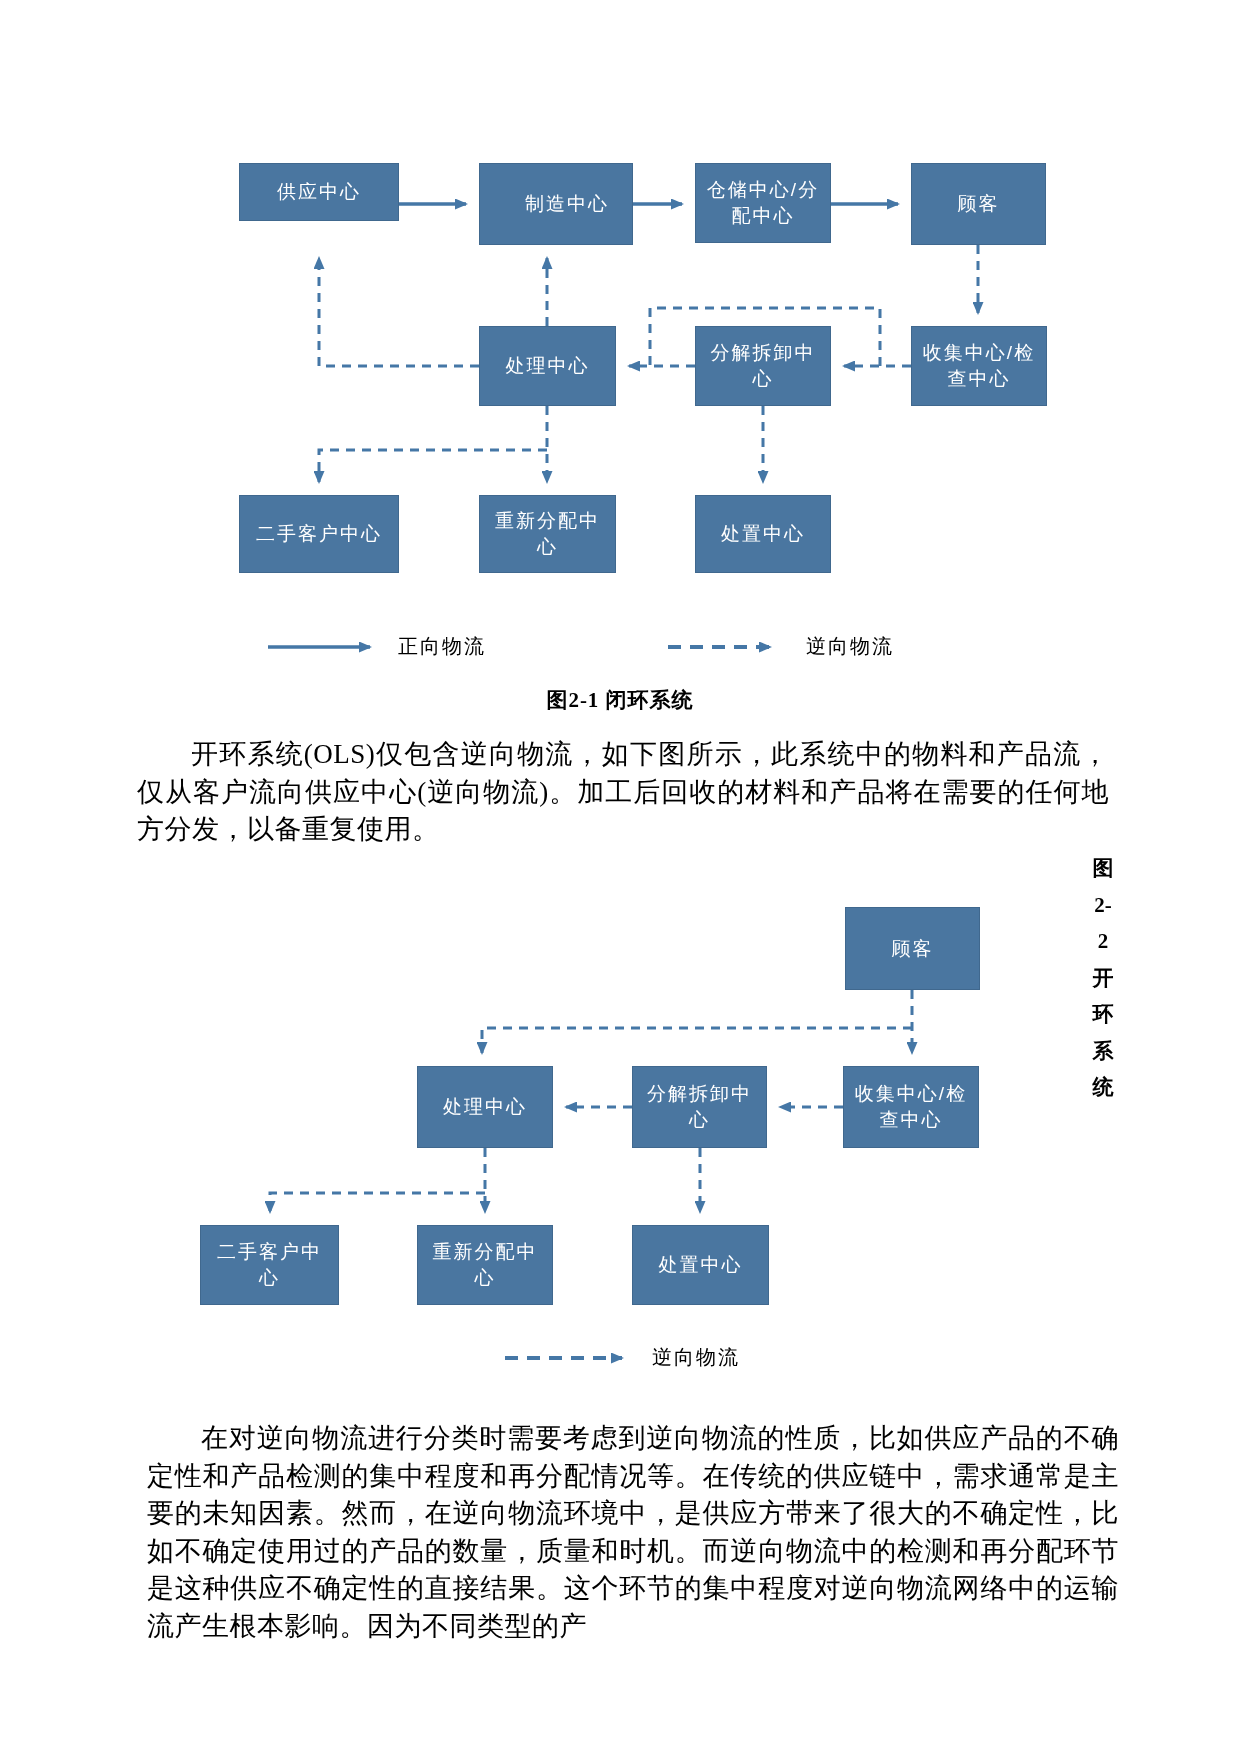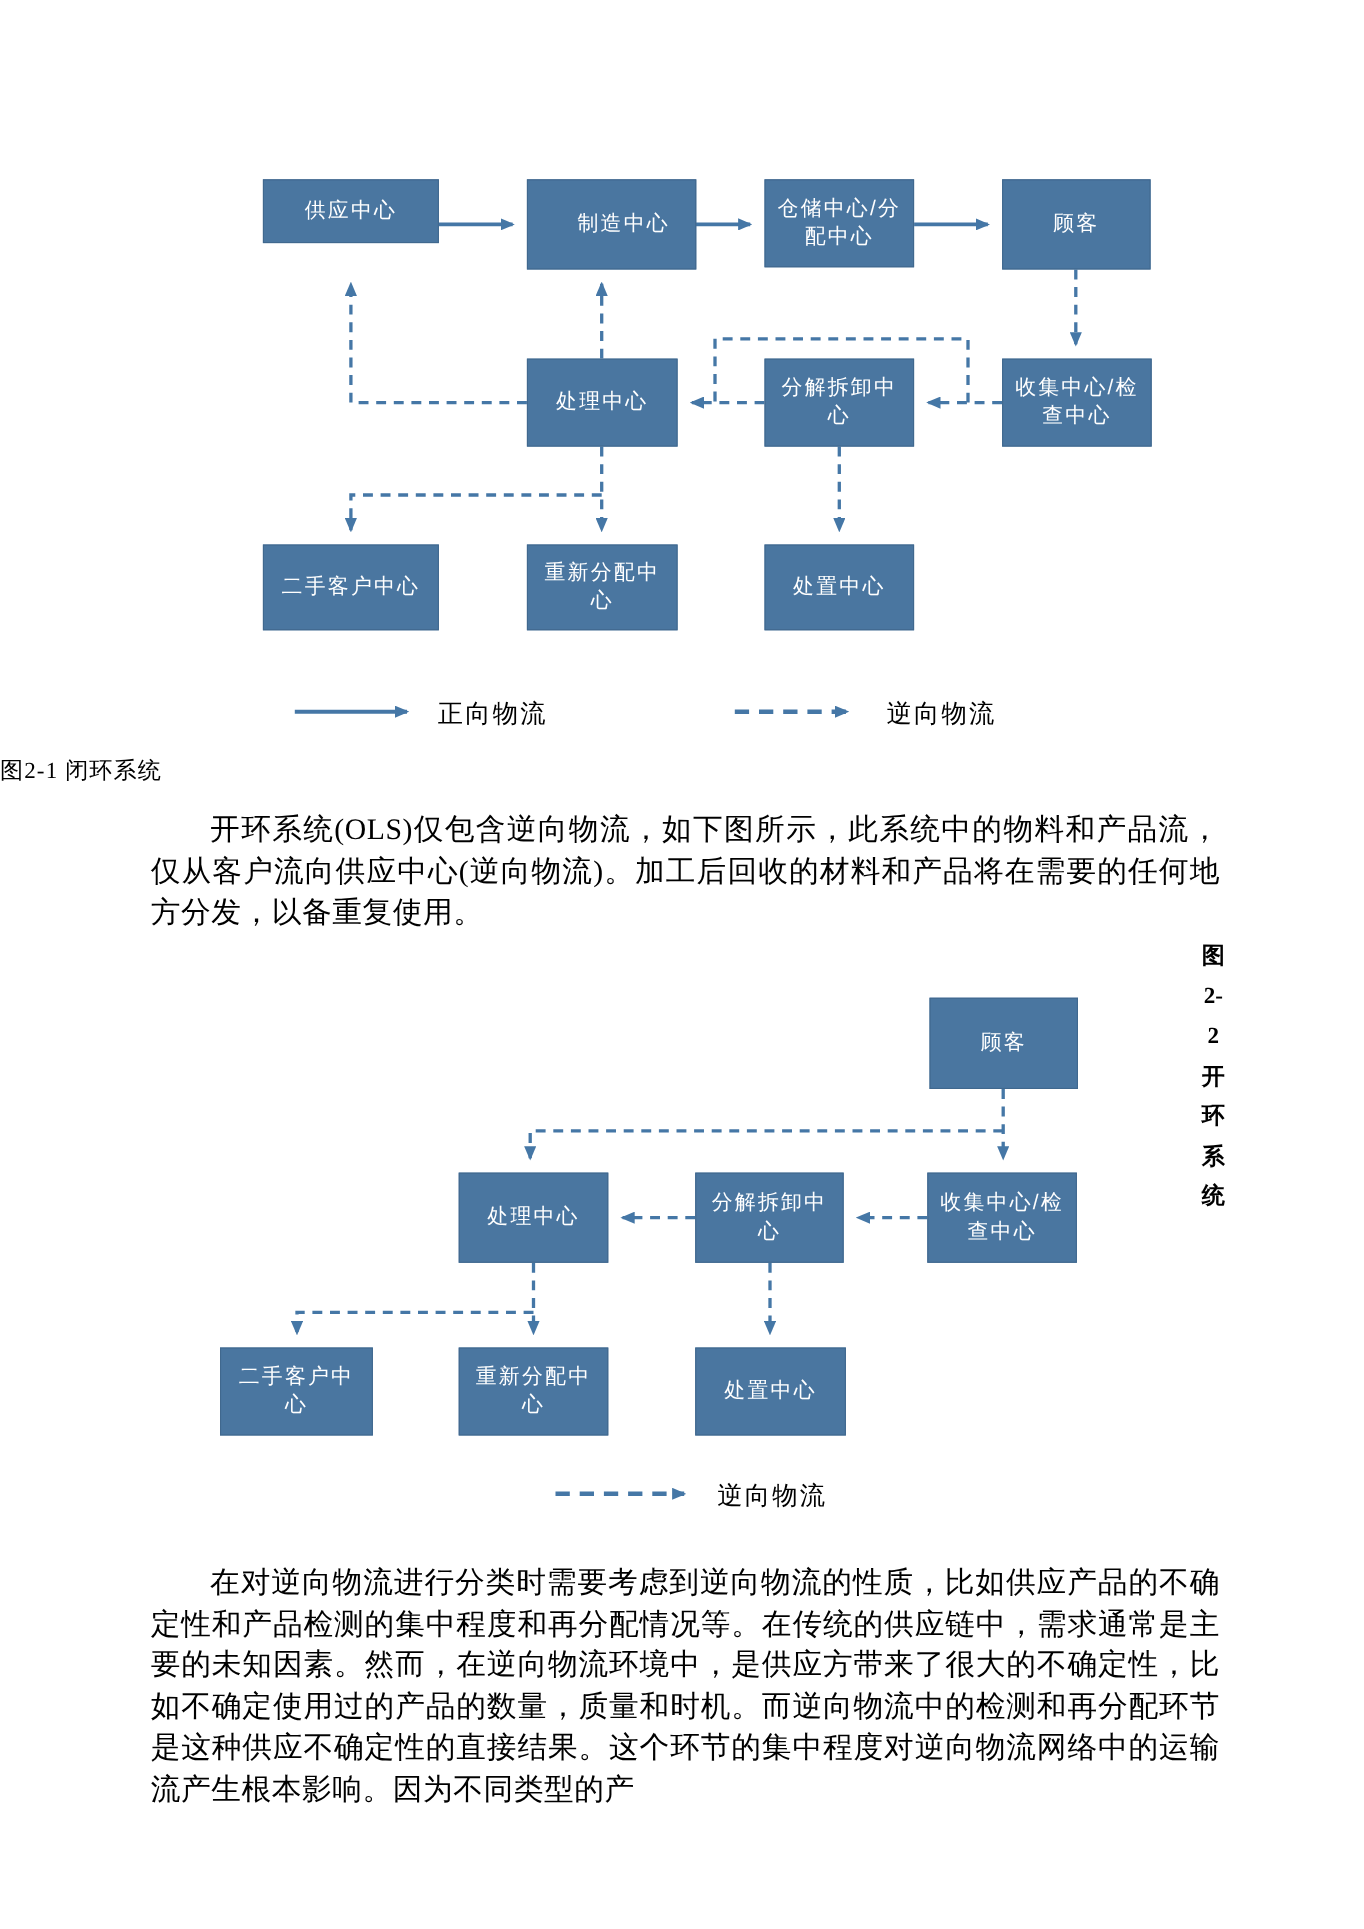--- a/index.html
+++ b/index.html
@@ -9,26 +9,26 @@
   }
   .flow-node{
     position:absolute;display:flex;align-items:center;justify-content:center;
     background:var(--node-fill,#4A76A0);border:1px solid var(--node-border,#40688E);
     color:#ffffff;font-family:"Liberation Sans", sans-serif;
     font-size:19px;letter-spacing:2px;text-align:center;line-height:1.35;
     box-sizing:border-box;padding:3px 6px;
   }
   #connector-svg{position:absolute;left:0;top:0;pointer-events:none;}
   .caption{
-    position:absolute;left:0;width:100%;text-align:left;
-    font-size:21px;font-weight:normal;color:#000;
+    position:absolute;left:0;width:100%;text-align:center;
+    font-size:21px;font-weight:bold;color:#000;
     font-family:"Liberation Serif", serif;letter-spacing:1px;
   }
   .legend-label{
-    position:absolute;font-size:23px;color:#000;letter-spacing:2px;
+    position:absolute;font-size:20px;color:#000;letter-spacing:2px;
     font-family:"Liberation Serif", serif;
   }
   .body-paragraph{
     position:absolute;left:137px;width:972px;
     font-size:27px;line-height:37.5px;color:#000;
     text-align:justify;text-indent:2em;letter-spacing:0.5px;
     font-family:"Liberation Serif", serif;
   }
   .vertical-caption{
     position:absolute;left:1084px;top:850px;width:38px;
@@ -122,16 +122,16 @@
       <div>2-</div>
       <div>2</div>
       <div>开</div>
       <div>环</div>
       <div>系</div>
       <div>统</div>
     </div>
 
   <div class="legend-label" style="left:652px;top:1344px;">逆向物流</div>
 
-  <div class="body-paragraph" style="top:1420px;">在对逆向物流进行分类时需要考虑到逆向物流的性质，比如供应产品的不确定性和产品检测的集中程度和再分配情况等。在传统的供应链中，需求通常是主要的未知因素。然而，在逆向物流环境中，是供应方带来了很大的不确定性，比如不确定使用过的产品的数量，质量和时机。而逆向物流中的检测和再分配环节是这种供应不确定性的直接结果。这个环节的集中程度对逆向物流网络中的运输流产生根本影响。因为不同类型的产</div>
+  <div class="body-paragraph" style="top:1420px;margin-left:10px;">在对逆向物流进行分类时需要考虑到逆向物流的性质，比如供应产品的不确定性和产品检测的集中程度和再分配情况等。在传统的供应链中，需求通常是主要的未知因素。然而，在逆向物流环境中，是供应方带来了很大的不确定性，比如不确定使用过的产品的数量，质量和时机。而逆向物流中的检测和再分配环节是这种供应不确定性的直接结果。这个环节的集中程度对逆向物流网络中的运输流产生根本影响。因为不同类型的产</div>
 
 
 </div>
 
 </body></html>

